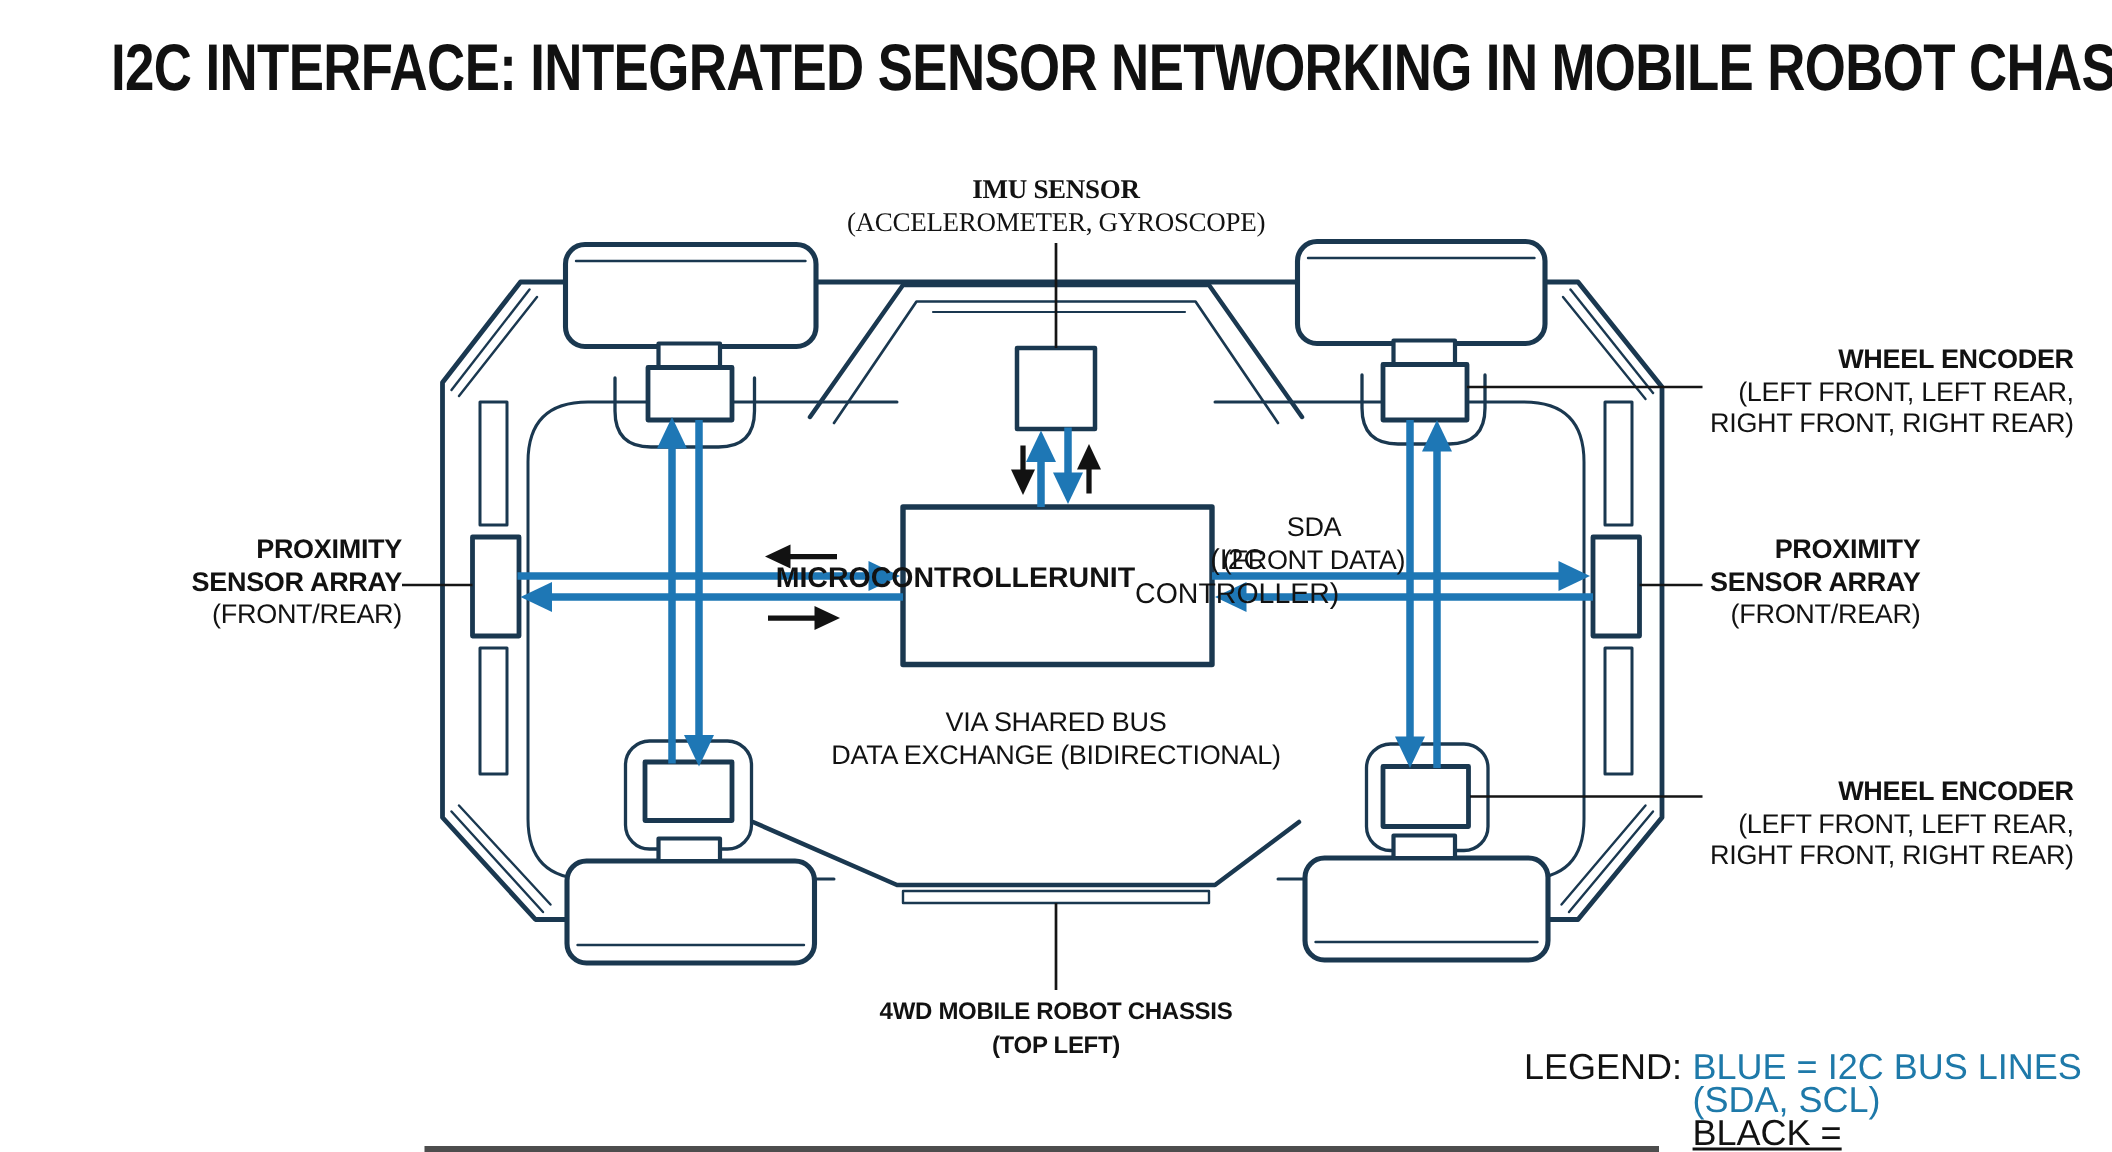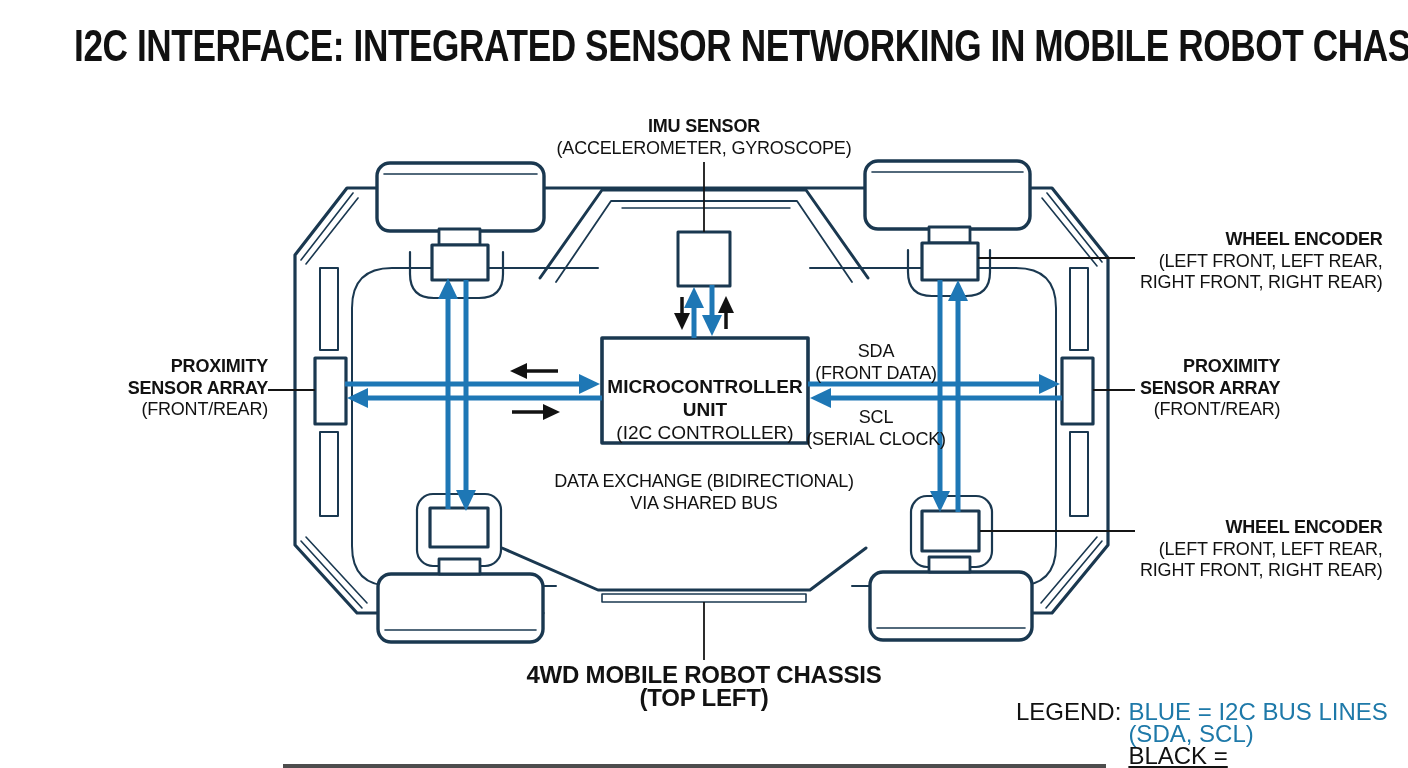--- a/index.html
+++ b/index.html
@@ -3,21 +3,21 @@
 <meta charset="utf-8">
 <style>
   html,body{margin:0;padding:0;background:#ffffff;width:1408px;height:768px;overflow:hidden;}
   #stage{position:relative;width:1408px;height:768px;background:#fff;font-family:"Liberation Sans",sans-serif;color:#121212;}
   svg{position:absolute;left:0;top:0;}
   .lbl{position:absolute;font-size:18px;line-height:21.5px;letter-spacing:-0.2px;white-space:nowrap;color:#121212;text-align:right;}
   .b{font-weight:bold;}
   .ctr{transform:translateX(-50%);text-align:center;}
   .rt{text-align:right;}
   #title{position:absolute;left:74px;top:21px;font-size:44px;font-weight:bold;letter-spacing:-0.5px;white-space:nowrap;transform:scaleX(0.8);transform-origin:left top;color:#111;}
-  #mcu-text{position:absolute;left:602px;top:338px;width:206px;height:94px;display:flex;flex-direction:column;align-items:center;justify-content:center;text-align:center;font-size:19px;line-height:23px;margin-top:24px;}
+  #mcu-text{position:absolute;left:602px;top:338px;width:206px;height:94px;display:flex;align-items:center;justify-content:center;text-align:center;font-size:19px;line-height:23px;}
   #legend{position:absolute;left:1016px;top:701px;font-size:24px;line-height:22px;display:grid;grid-template-columns:auto auto;column-gap:7px;}
   #legend .blue{color:var(--legend-blue,#1e79a9);}
   #legend .c2r2{grid-column:2;text-decoration:underline;}
   #bottom-artifact{position:absolute;left:283px;top:764px;width:823px;height:4px;background:#2e2e2e;opacity:.85;}
 </style>
 </head>
 <body>
 
 <div id="stage">
 
@@ -140,21 +140,21 @@
       <polygon stroke="none" points="560,412 543,404 543,420"></polygon>
       <path fill="none" d="M 682,297 L 682,315"></path>
       <polygon stroke="none" points="682,330 674,313 690,313"></polygon>
       <path fill="none" d="M 726,329 L 726,311"></path>
       <polygon stroke="none" points="726,296 718,313 734,313"></polygon>
     </g>
   </svg>
 
   <div id="title">I2C INTERFACE: INTEGRATED SENSOR NETWORKING IN MOBILE ROBOT CHASSIS</div>
 
-  <div class="lbl ctr" style="left:704px;top:116px;">
+  <div class="lbl ctr" style="left:704px;top:116px;font-family:Liberation Serif, serif;">
     <div class="b">IMU SENSOR</div>
     <div>(ACCELEROMETER, GYROSCOPE)</div>
   </div>
 
   <div class="lbl" style="left:1140px;top:229px;">
     <div class="b">WHEEL ENCODER</div>
     <div>(LEFT FRONT, LEFT REAR,</div>
     <div>RIGHT FRONT, RIGHT REAR)</div>
   </div>
 
@@ -174,37 +174,33 @@
     <div class="b">PROXIMITY</div>
     <div class="b">SENSOR ARRAY</div>
     <div>(FRONT/REAR)</div>
   </div>
 
   <div class="lbl ctr" style="left:876px;top:341px;">
     <div>SDA</div>
     <div>(FRONT DATA)</div>
   </div>
 
-  <div class="lbl ctr" style="left:876px;top:407px;">
-    <div>SCL</div>
-    <div>(SERIAL CLOCK)</div>
-  </div>
 
   <div id="mcu-text">
     <div class="b">MICROCONTROLLER</div>
     <div class="b">UNIT</div>
     <div>(I2C CONTROLLER)</div>
   </div>
 
   <div class="lbl ctr" style="left:704px;top:470px;line-height:22px;">
+    <div>VIA SHARED BUS</div>
     <div>DATA EXCHANGE (BIDIRECTIONAL)</div>
-    <div>VIA SHARED BUS</div>
-  </div>
-
-  <div class="lbl ctr b" style="left:704px;top:663px;font-size:24px;line-height:23px;">
+  </div>
+
+  <div class="lbl ctr b" style="left:704px;top:663px;font-size:16px;line-height:23px;">
     <div>4WD MOBILE ROBOT CHASSIS</div>
     <div>(TOP LEFT)</div>
   </div>
 
   <div id="legend">
     <span>LEGEND:</span>
     <span class="blue">BLUE = I2C BUS LINES (SDA, SCL)</span>
     <span class="c2r2">BLACK = COMPONENT/CONNECTION</span>
   </div>
 

